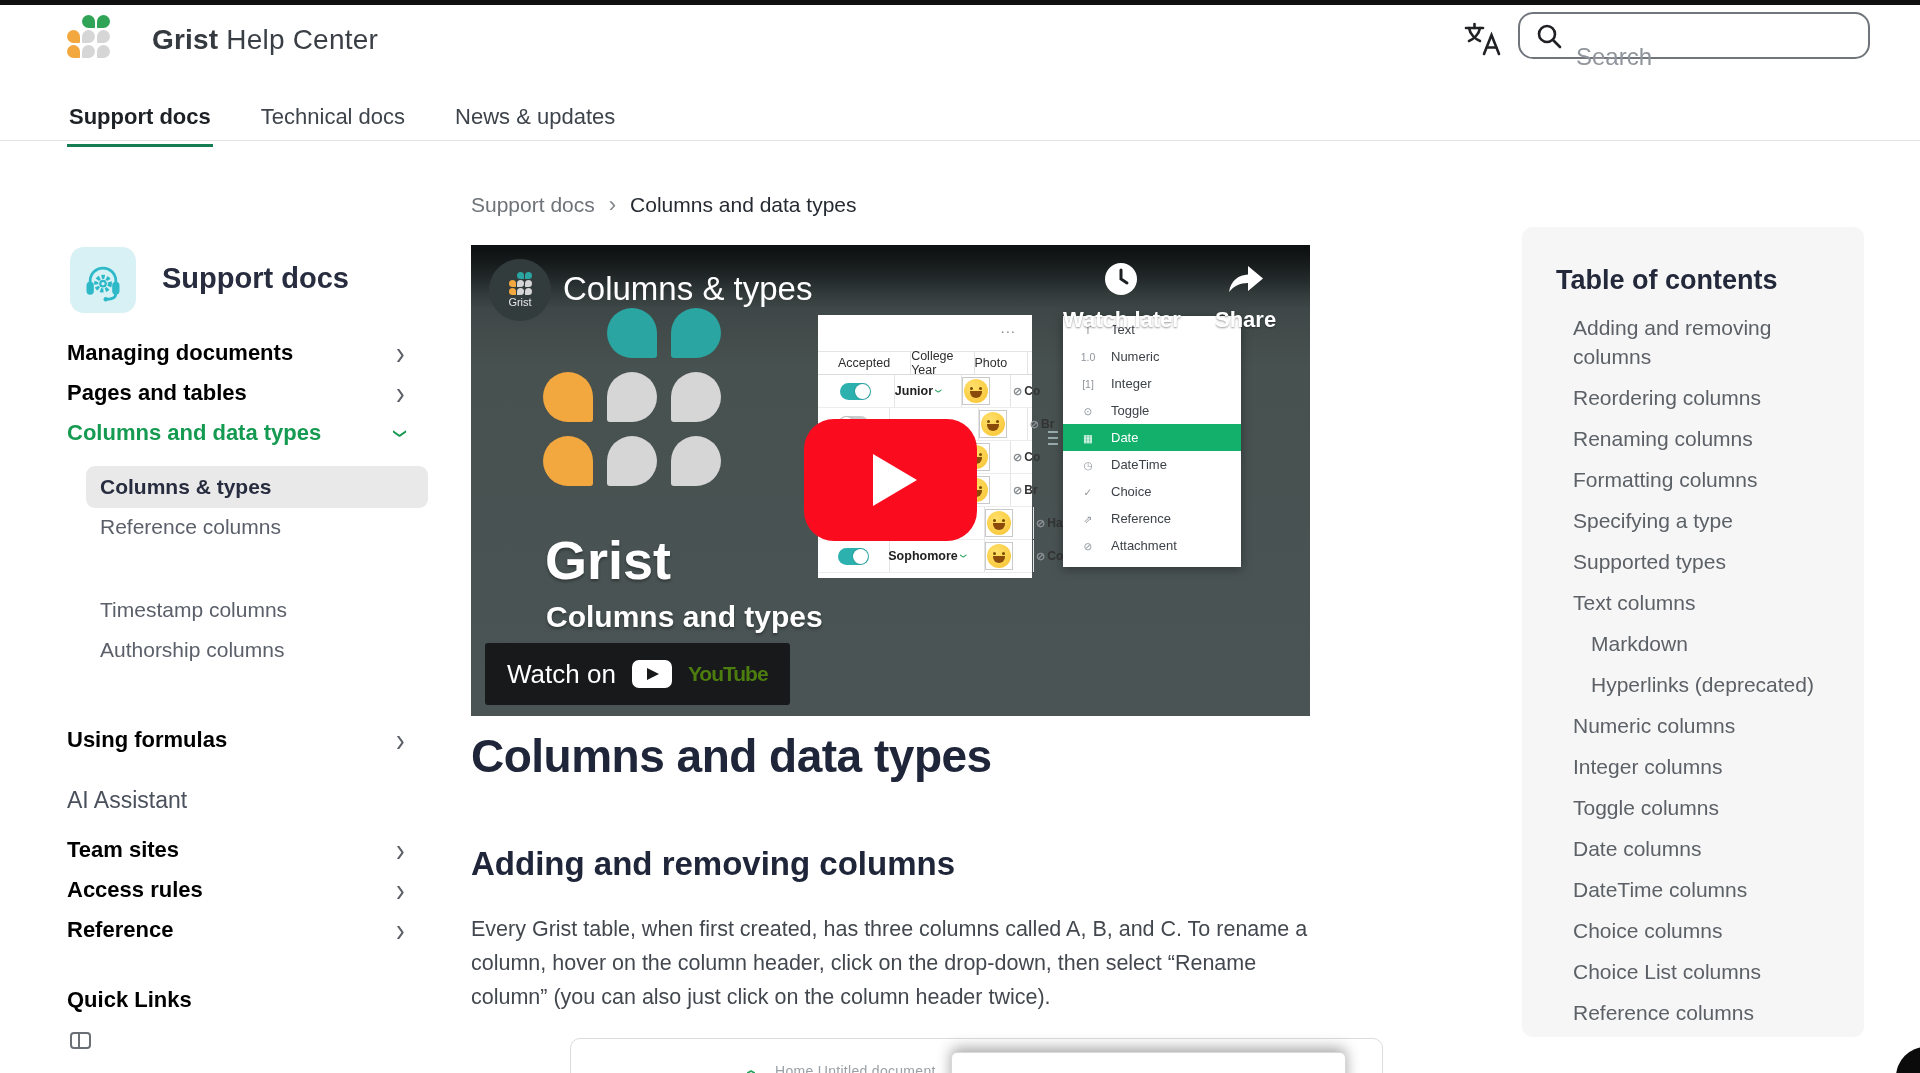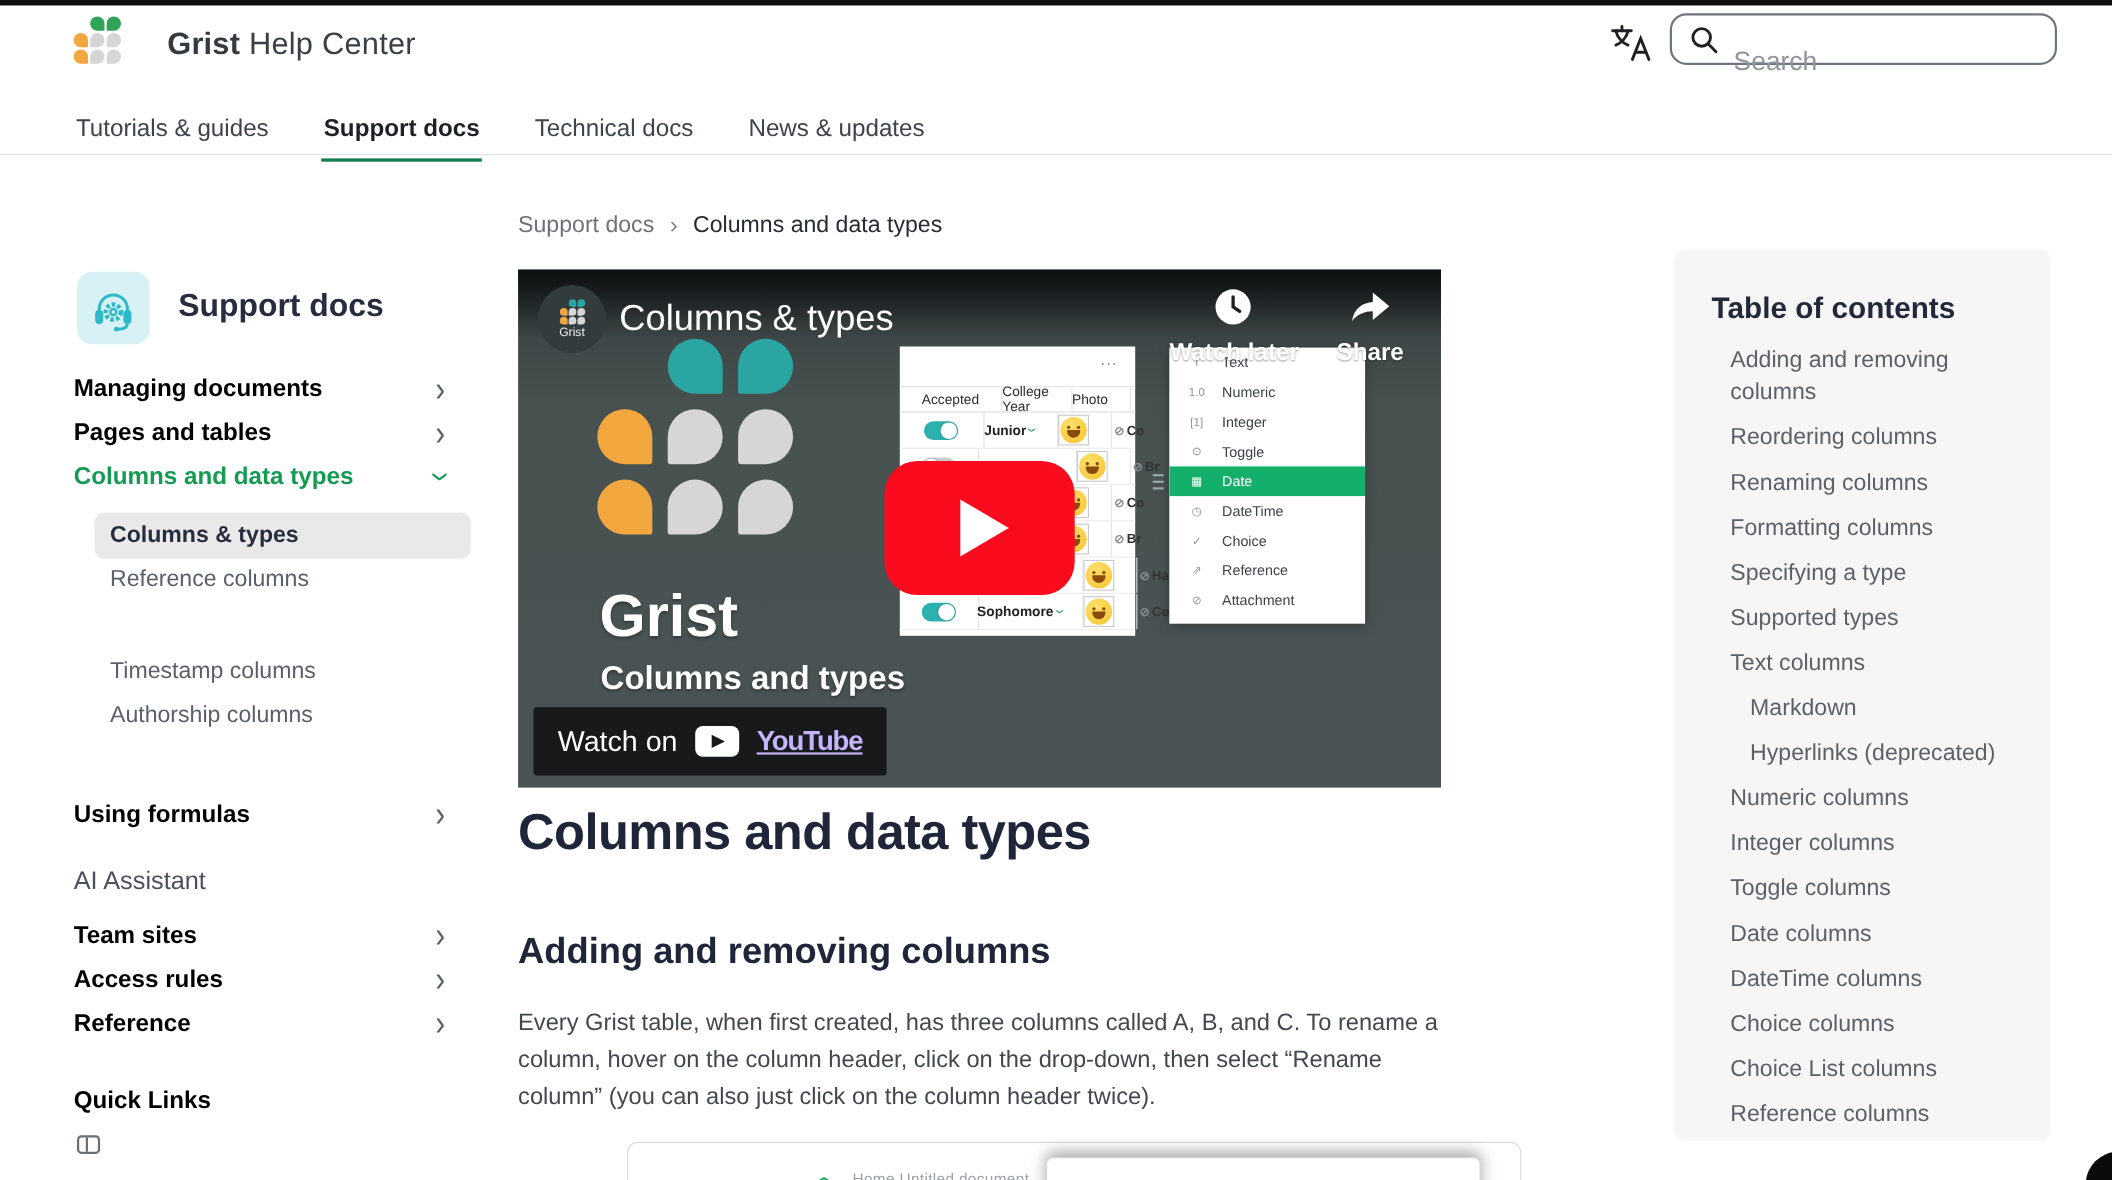--- a/index.html
+++ b/index.html
@@ -75,21 +75,21 @@
   .hero-t { position:absolute; left:74px; top:284px; font-size:54px; font-weight:700; color:#fff;
     text-shadow:0 2px 3px rgba(0,0,0,.35); }
   .hero-s { position:absolute; left:75px; top:355px; font-size:30px; font-weight:700; color:#fff;
     text-shadow:0 2px 3px rgba(0,0,0,.35); }
   .watchon { position:absolute; left:14px; top:398px; height:62px; background:#17191b;
     border-radius:3px; display:flex; align-items:center; padding:12px 22px; gap:16px; }
   .watchon .wo { color:#fff; font-size:26px; }
   .ytlogo { width:40px; height:28px; background:#fff; border-radius:7px; position:relative; }
   .ytlogo::after { content:""; position:absolute; left:15px; top:8px; border-left:12px solid #17191b;
     border-top:6px solid transparent; border-bottom:6px solid transparent; }
-  .watchon .yt { color:#c4b5fd; font-size:25px; font-weight:700; letter-spacing:-1px;text-decoration:underline; }
+  .watchon .yt { color:#4d7c0f; font-size:21px; font-weight:700; letter-spacing:-1px; }
   .playbtn { position:absolute; left:333px; top:174px; width:173px; height:122px; background:#fa0c1e;
     border-radius:30px; display:flex; align-items:center; justify-content:center; z-index:5; }
   .playbtn::after { content:""; border-left:44px solid #fff; border-top:26px solid transparent;
     border-bottom:26px solid transparent; margin-left:8px; }
   .clockico { position:absolute; left:631px; top:15px; z-index:6; }
   .shareico { position:absolute; left:752px; top:13px; z-index:6; }
   .ovl-lbl { position:absolute; top:62px; color:#fff; font-size:22px; font-weight:700; z-index:6;
     text-shadow:0 1px 2px rgba(0,0,0,.4); }
 
   
@@ -191,21 +191,20 @@
   <div class="abs searchbox">
     <svg width="30" height="30" viewBox="0 0 30 30" style="margin-right:12px">
       <circle cx="13" cy="13" r="8" fill="none" stroke="#202124" stroke-width="2.6"></circle>
       <path d="M19 19 L26 26" stroke="#202124" stroke-width="2.6" stroke-linecap="round"></path>
     </svg>
     <input placeholder="Search" style="">
   </div>
 
   <div class="abs nav">
     <div class="nav-inner">
-      <div class="tab">Tutorials &amp; guides</div>
       <div class="tab active">Support docs</div>
       <div class="tab">Technical docs</div>
       <div class="tab">News &amp; updates</div>
     </div>
   </div>
 
   <div class="abs sec-icon">
     <svg width="44" height="44" viewBox="0 0 48 48">
       <path d="M10 32 v-7 a14 14 0 0 1 28 0 v7" fill="none" stroke="#2eb9c9" stroke-width="3"></path>
       <rect x="6" y="26" width="8" height="14" rx="4" fill="#2eb9c9"></rect>

